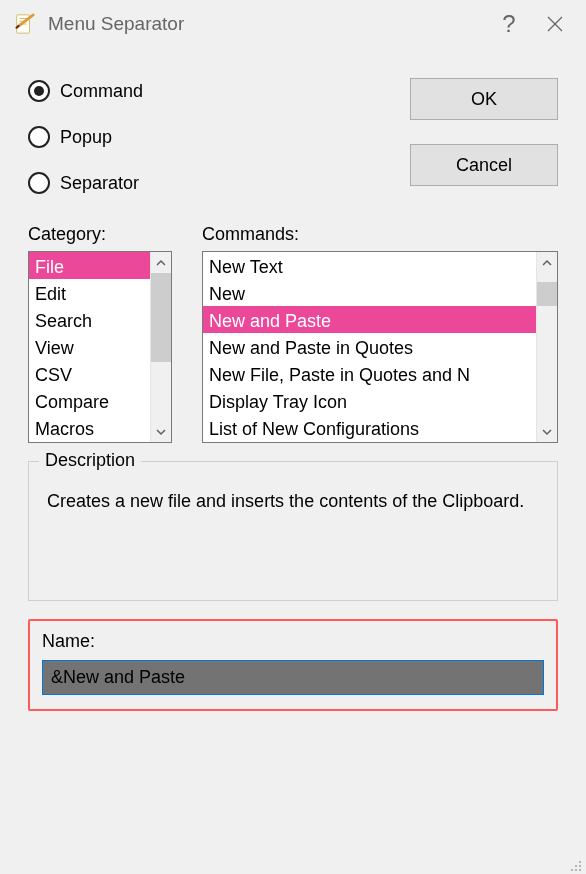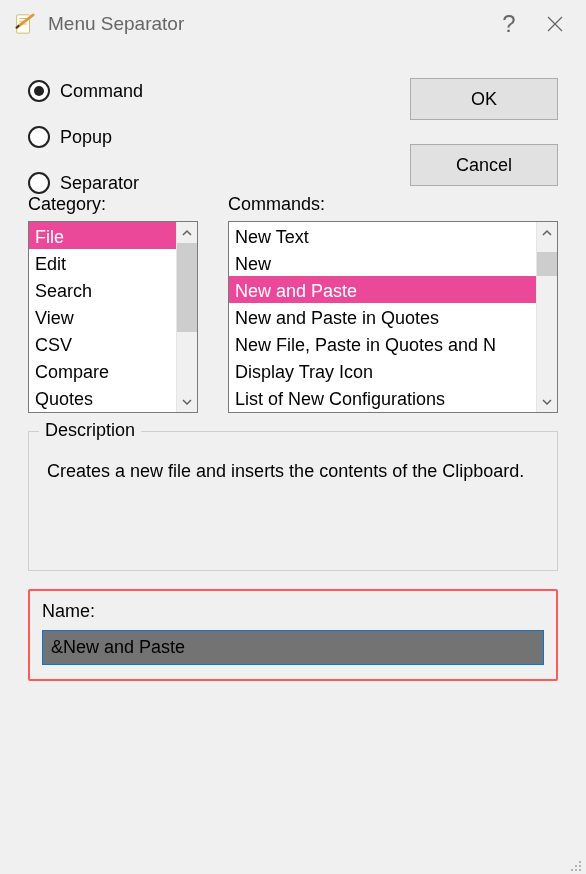--- a/index.html
+++ b/index.html
@@ -54,20 +54,21 @@
     .titlebar .ctrl.close svg { width: 16px; height: 16px; }
     .content {
       flex: 1;
       padding: 30px 28px 20px 28px;
       position: relative;
     }
     
     .top-row {
       display: flex;
       justify-content: space-between;
+      margin-bottom: 30px;
     }
     .radio-group {
       display: flex;
       flex-direction: column;
       gap: 24px;
       padding-top: 2px;
     }
     .radio-item {
       display: flex;
       align-items: center;
@@ -108,21 +109,21 @@
       align-items: center;
       justify-content: center;
     }
     
     .lists-row {
       display: flex;
       gap: 30px;
       margin-bottom: 18px;
     }
     .list-col { display: flex; flex-direction: column; }
-    .list-col.cat { width: 170px; }
+    .list-col.cat { width: 144px; }
     .list-col.cmd { flex: 1; }
     .list-label {
       font-size: 18px;
       color: #000;
       margin-bottom: 6px;
     }
     .listbox {
       border: 1px solid #7a7a7a;
       background: #fff;
       height: 192px;
@@ -273,21 +274,21 @@
       <div class="list-col cat">
         <span class="list-label">Category:</span>
         <div class="listbox">
           <div class="list-items">
             <div class="list-item selected">File</div>
             <div class="list-item">Edit</div>
             <div class="list-item">Search</div>
             <div class="list-item">View</div>
             <div class="list-item">CSV</div>
             <div class="list-item">Compare</div>
-            <div class="list-item">Quotes</div>
+            <div class="list-item">Macros</div>
           </div>
           <div class="scrollbar">
             <div class="sb-arrow">
                 <svg viewBox="0 0 10 10">
                   <path d="M1 7 L5 3 L9 7" fill="none" stroke="#606060" stroke-width="1.5"></path>
                 </svg>
               </div>
             <div class="sb-track">
               <div class="sb-thumb" style="top:0; height:60%;"></div>
             </div>

